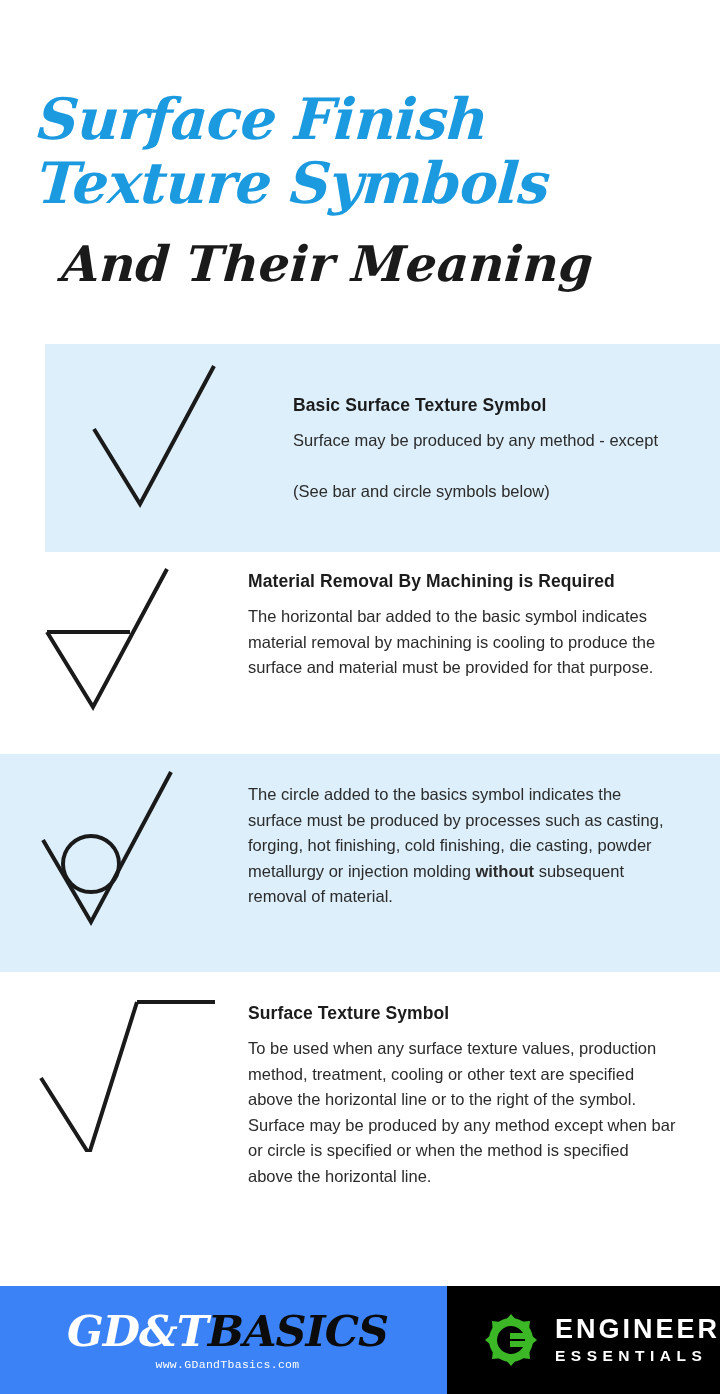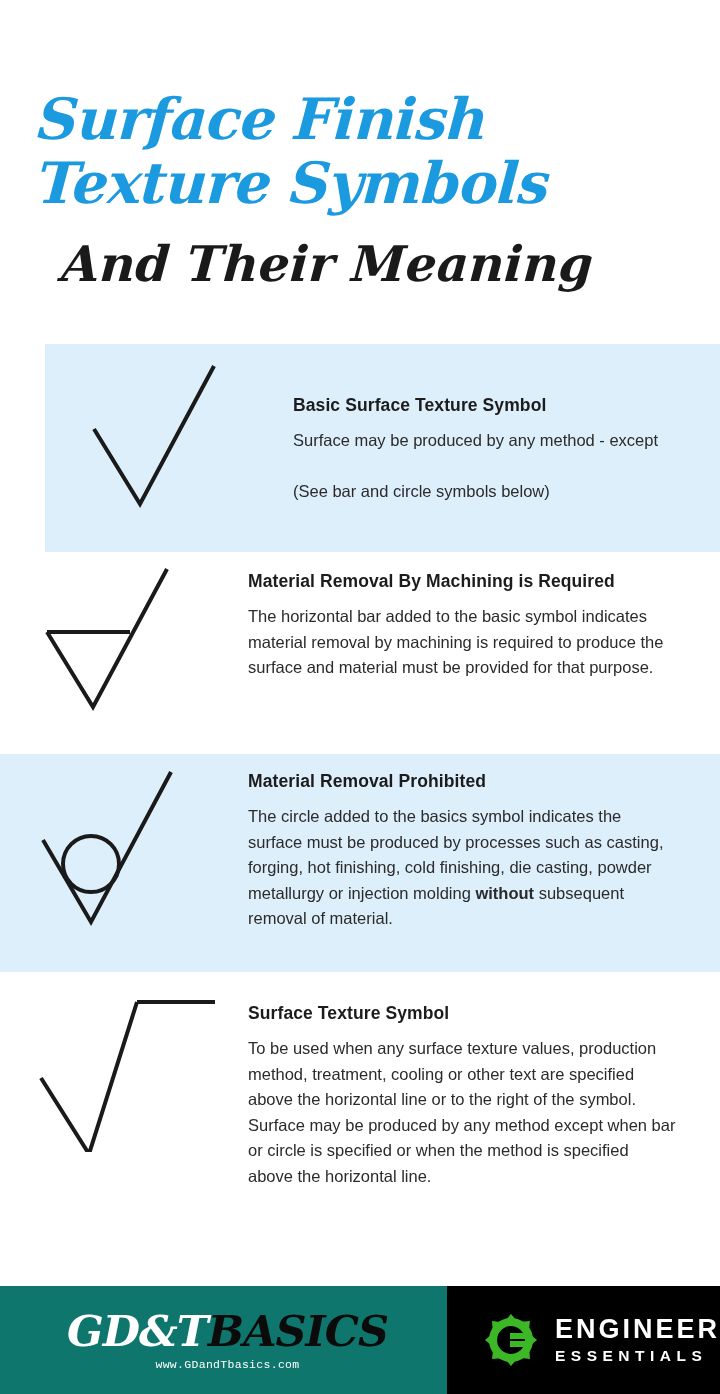--- a/index.html
+++ b/index.html
@@ -101,21 +101,21 @@
   .footer {
     position: absolute;
     left: 0;
     bottom: 0;
     width: 720px;
     height: 108px;
     display: flex;
   }
   .footer-left {
     width: 477px;
-    background: #0f766e;
+    background: #3b82f6;
     display: flex;
     flex-direction: column;
     align-items: center;
     justify-content: center;
     box-sizing: border-box;
     padding-left: 8px;
   }
   .footer-right {
     flex: 1 1 auto;
     background: #000000;
@@ -192,33 +192,32 @@
 
   <div class="row" id="row-2">
     <div class="row-symbol">
       <svg width="190" height="180" viewBox="0 0 190 180">
         <path d="M 18 80 L 64 155 L 138 17" fill="none" stroke="#1a1a1a" stroke-width="4"></path>
         <line x1="18" y1="80" x2="101" y2="80" stroke="#1a1a1a" stroke-width="4"></line>
       </svg>
     </div>
     <div class="row-text">
       <div class="row-title">Material Removal By Machining is Required</div>
-      <div class="row-desc">The horizontal bar added to the basic symbol indicates material removal by machining is required to produce the surface and material must be provided for that purpose.</div>
+      <div class="row-desc">The horizontal bar added to the basic symbol indicates material removal by machining is cooling to produce the surface and material must be provided for that purpose.</div>
     </div>
   </div>
 
   <div class="row shaded" id="row-3">
     <div class="row-symbol">
       <svg width="190" height="196" viewBox="0 0 190 196">
         <path d="M 14 86 L 62 168 L 142 18" fill="none" stroke="#1a1a1a" stroke-width="4"></path>
         <circle cx="62" cy="110" r="28" fill="none" stroke="#1a1a1a" stroke-width="4"></circle>
       </svg>
     </div>
     <div class="row-text">
-      <div class="row-title">Material Removal Prohibited</div>
       <div class="row-desc">
         <span>The circle added to the basics symbol indicates the surface must be produced by processes such as casting, forging, hot finishing, cold finishing, die casting, powder metallurgy or injection molding </span><b>without</b><span> subsequent removal of material.</span>
       </div>
     </div>
   </div>
 
   <div class="row" id="row-4">
     <div class="row-symbol">
       <svg width="190" height="180" viewBox="0 0 190 180">
         <path d="M 12 106 L 60 182 L 108 30" fill="none" stroke="#1a1a1a" stroke-width="4"></path>

